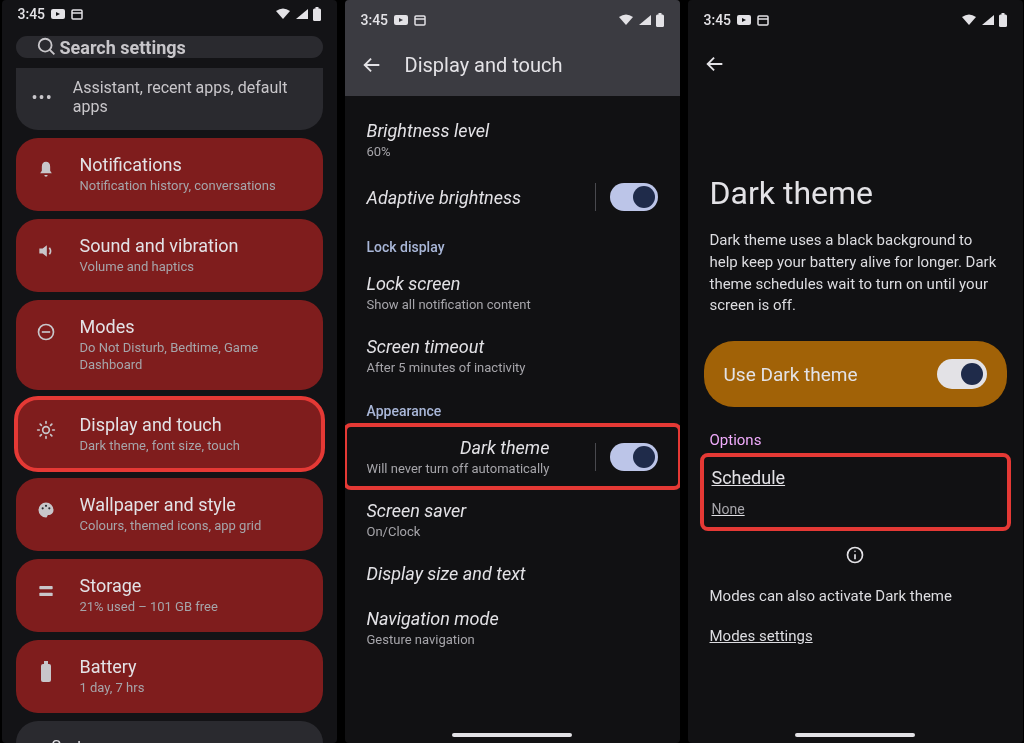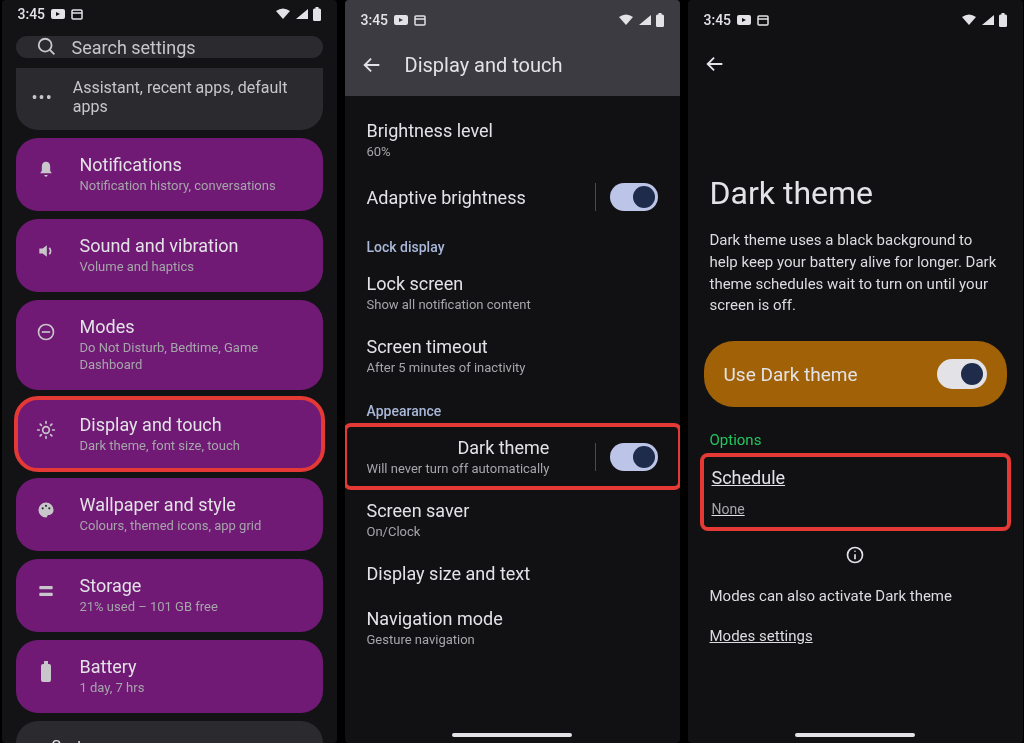--- a/index.html
+++ b/index.html
@@ -6,58 +6,58 @@
   body { background: #000; width: 1024px; height: 743px; overflow: hidden; display: flex; gap: 8px; justify-content: center; }
   .phone { width: 335px; height: 743px; background: #1b1b1f; color: #e3e2e6; position: relative; overflow: hidden; border-radius: 4px; display:flex; flex-direction:column; }
   .status-bar { height: 34px; display: flex; align-items: center; justify-content: space-between; padding: 6px 16px 0 16px; font-size: 14px; font-weight: 500; color: #e3e2e6; }
   .status-left { display:flex; align-items:center; gap:6px; }
   .status-right { display:flex; align-items:center; gap:4px; }
   .icon { display:inline-flex; align-items:center; justify-content:center; }
   .icon svg { display:block; }
 
   
   .p1 { background: #131316; }
-  .search-pill { margin: 14px 14px 10px 14px; height: 54px; background: #2a2a2f; border-radius: 28px; display:flex; align-items:center; padding: 0 20px; gap:14px; color:#c8c6ca; font-size:18px; }
+  .search-pill { margin: 14px 14px 10px 14px; height: 54px; background: #2a2a2f; border-radius: 28px; display:flex; align-items:center; padding: 0 20px; gap:2px; color:#c8c6ca; font-size:18px;font-weight:bold; }
   .list1 { padding: 0 14px; display:flex; flex-direction:column; gap:8px; }
   .trunc-row { background:#2a2a2f; border-radius:0 0 22px 22px; padding:10px 16px 14px 16px; display:flex; align-items:center; gap:20px; color:#c8c6ca; }
-  .row1 { background:#701a75; border-radius:22px; padding:16px 16px; display:flex; align-items:flex-start; gap:20px; color:#e3e2e6; }
+  .row1 { background:#7f1d1d; border-radius:22px; padding:16px 16px; display:flex; align-items:flex-start; gap:20px; color:#e3e2e6; }
   .row1.highlight { outline: 4px solid #e53935; outline-offset:-2px; }
   .row1 .ic { width:28px; height:28px; display:flex; align-items:center; justify-content:center; color:#c8c6ca; flex-shrink:0; margin-top:2px;}
   .row1 .txt { display:flex; flex-direction:column; gap:3px; }
   .row1 .title { font-size:18px; font-weight:400; color:#e3e2e6; }
   .row1 .sub { font-size:13px; color:#a6a5aa; line-height:1.3; }
   .dots { letter-spacing:1px; font-size:18px; }
   .row-top-partial { background:#2a2a2f; border-radius:22px 22px 0 0; padding:16px 16px 4px 16px; display:flex; align-items:flex-start; gap:20px; }
 
   
   .p2 { background:#111113; }
   .hdr2 { background:#3b3b41; height:62px; display:flex; align-items:center; padding:0 16px; gap:22px; }
   .hdr2 .title2 { font-size:20px; color:#e3e2e6; }
   .scroll2 { padding: 12px 0 0 0; }
   .item2 { padding: 12px 22px; display:flex; flex-direction:column; gap:3px; position:relative;}
-  .item2 .t { font-size:18px; color:#e3e2e6; }
+  .item2 .t { font-size:18px; color:#e3e2e6;font-style:italic; }
   .item2 .s { font-size:13px; color:#a6a5aa; }
   .item2.switchrow { flex-direction:row; align-items:center; justify-content:space-between;text-align:right; }
   .item2.switchrow .left { display:flex; flex-direction:column; gap:3px; }
   .sep-v { width:1px; height:28px; background:#49494e; margin-right:14px; }
   .sectionlbl { padding: 16px 22px 6px 22px; color:#a9b7d8; font-size:14px; font-weight:500; }
   .switch { width:48px; height:28px; border-radius:14px; background:#bcc5e8; position:relative; flex-shrink:0;}
   .switch .knob { width:22px; height:22px; border-radius:11px; background:#1f2b4a; position:absolute; top:3px; right:3px; }
   .hl-box2 { outline:4px solid #e53935; outline-offset:-2px; border-radius:6px; }
 
   
   .p3 { background:#111113; }
   .hdr3 { height:60px; display:flex; align-items:center; padding:0 16px; }
   .bigtitle { font-size:32px; color:#e3e2e6; padding: 80px 22px 18px 22px; font-weight:400;}
   .p3 .desc { padding: 0 22px 20px 22px; font-size:15px; color:#dcdce0; line-height:1.45;}
   .use-row { margin: 4px 16px 20px 16px; background:#a16207; border-radius:30px; padding:18px 20px; display:flex; align-items:center; justify-content:space-between; }
   .use-row .ut { font-size:19px; color:#e3e2e6; }
   .bigswitch { width:50px; height:30px; border-radius:15px; background:#e3e2e6; position:relative; }
   .bigswitch .knob2 { width:22px; height:22px; background:#1f2b4a; border-radius:11px; position:absolute; top:4px; right:4px; }
-  .optlbl { padding: 4px 15px 6px 22px; color:#22c55e; font-size:15px; }
+  .optlbl { padding: 4px 15px 6px 22px; color:#f0abfc; font-size:15px; }
   .item3 { padding:12px 22px; display:flex; flex-direction:column; gap:13px;text-decoration:underline; }
   .item3 .t { font-size:18px; color:#e3e2e6;}
   .item3 .s { font-size:14px; color:#a6a5aa;}
   .hl-box3 { outline:4px solid #e53935; outline-offset:-2px; border-radius:6px; margin:0 14px; padding:12px 10px;}
   .info-row { padding: 16px 22px; display:flex; flex-direction:column; gap:22px;}
   .info-row .it { font-size:15px; color:#dcdce0;}
   .info-row .link { font-size:15px; color:#dcdce0; text-decoration:underline;}
   .navbar { position:absolute; bottom:6px; left:50%; transform:translateX(-50%); width:120px; height:4px; background:#e3e2e6; border-radius:2px; }
 </style>
 </head>

